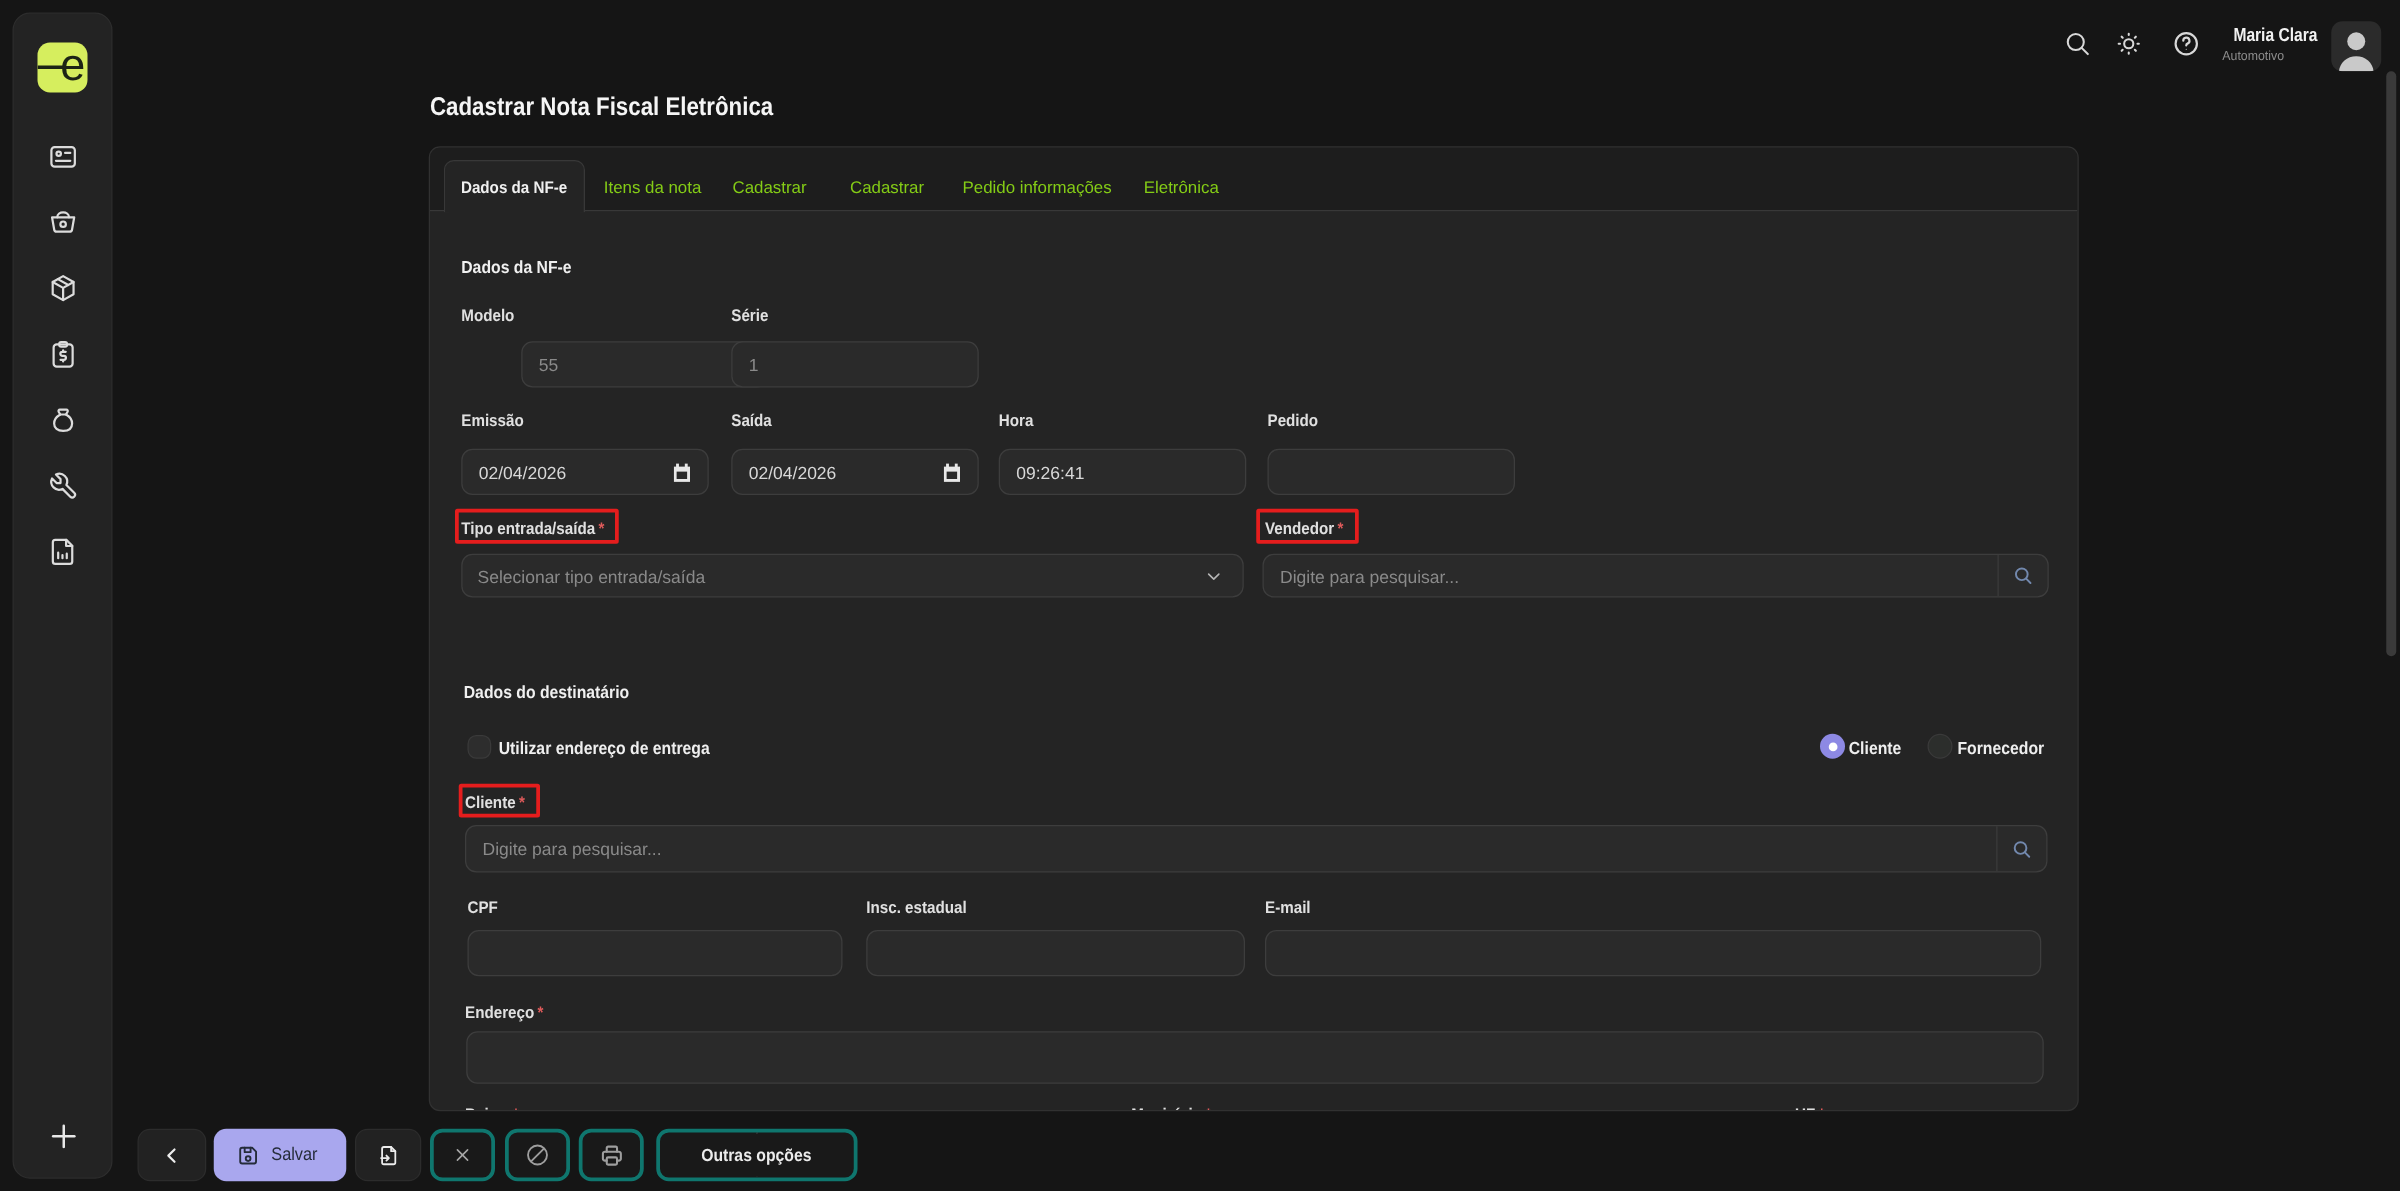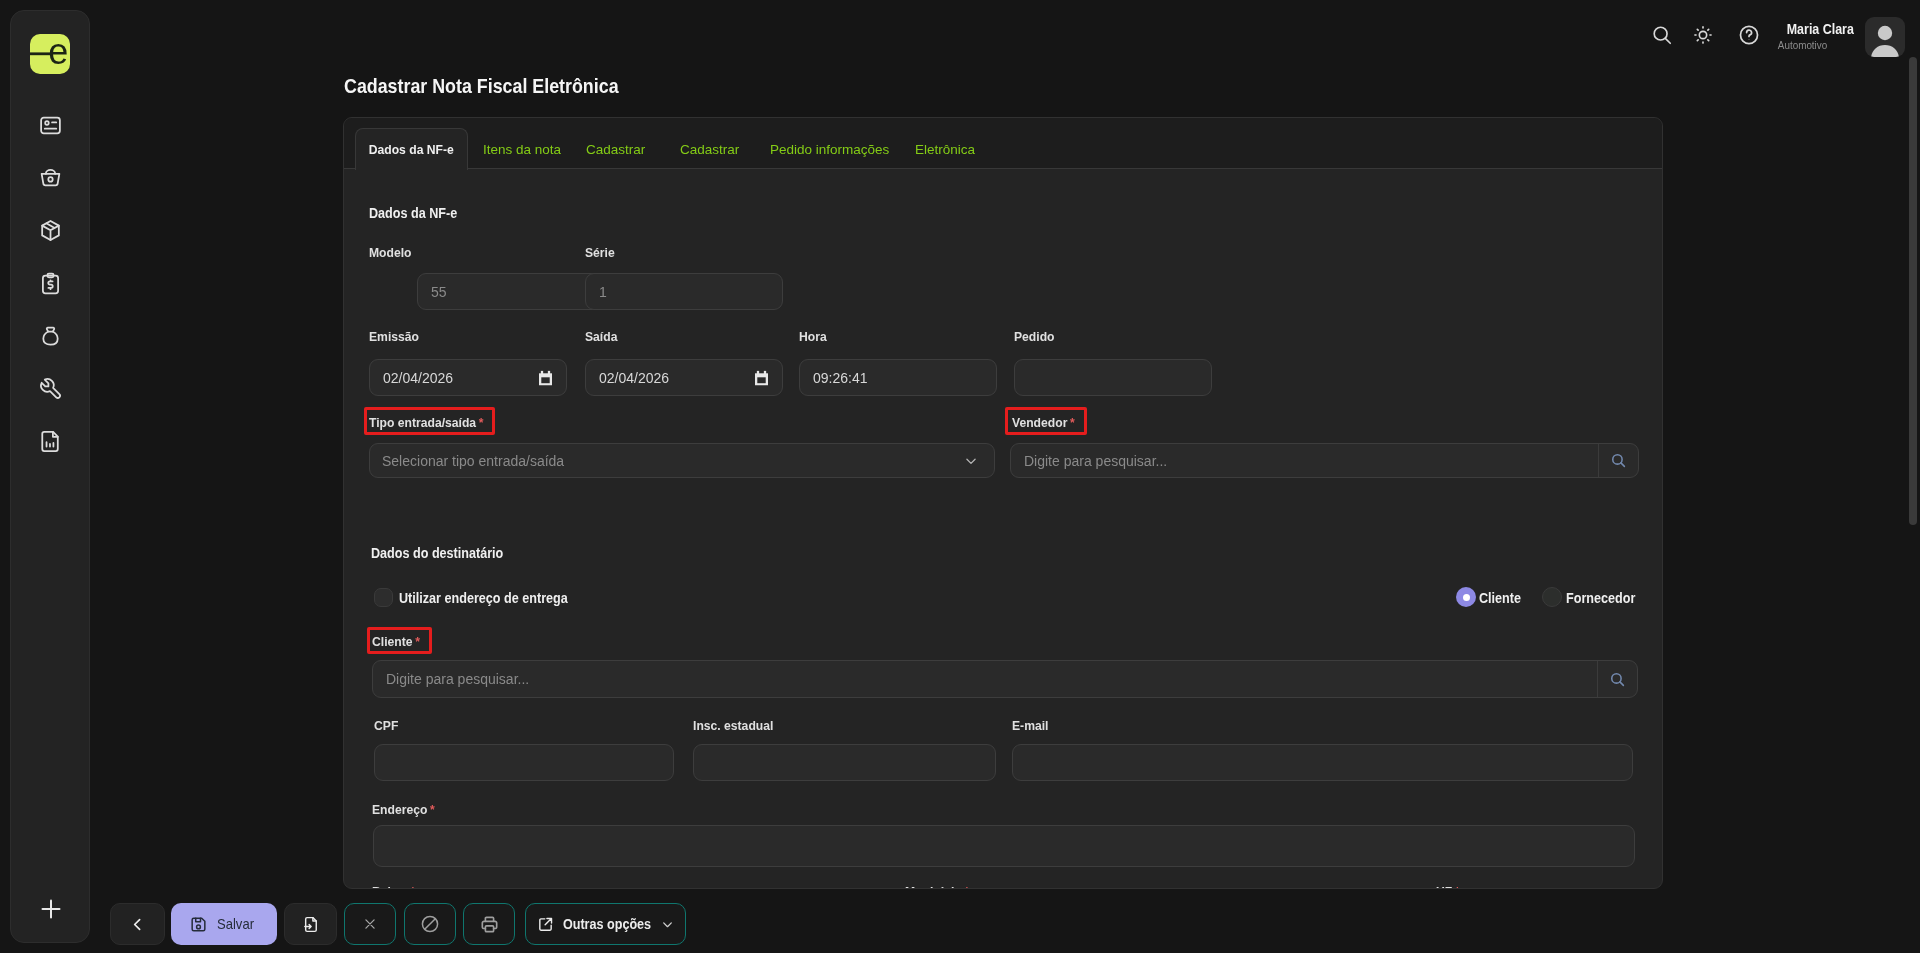--- a/index.html
+++ b/index.html
@@ -61,21 +61,21 @@
   .radio.on { background:#8d89e4; }
   .radio.on::after { content:""; position:absolute; left:6.5px; top:6.5px; width:7px;
     height:7px; background:#fff; border-radius:50%; }
   .radio.off { background:#2c2e2c; border:1px solid #3a3a3a; }
   .blabel { position:absolute; font-size:14px; font-weight:bold; color:#efefef;
     transform:scaleX(0.9); transform-origin:0 50%; white-space:nowrap; }
   
   .fbtn { position:absolute; top:903px; height:42px; border-radius:10px;
     display:flex; align-items:center; justify-content:center; color:#e2e2e2; }
   .fbtn.fill { background:#222222; border:1px solid #2c2c2c; }
-  .fbtn.line { background:#191919; border:1px solid #0f766e; }
+  .fbtn.line { background:#191919; border:3px solid #0f766e;flex-direction:column; }
   .fbtn svg { display:block; }
   #salvar { position:absolute; left:171px; top:903px; width:106px; height:42px;
     background:#a9a7ee; border-radius:10px; display:flex; align-items:center;
     justify-content:center; gap:9px; color:#252c3a; font-size:14.5px; }
   
   #sbar { position:absolute; left:1909px; top:57px; width:7.5px; height:468px;
     background:#3a3a3a; border-radius:4px; }
 </style>
 </head>
 <body>

